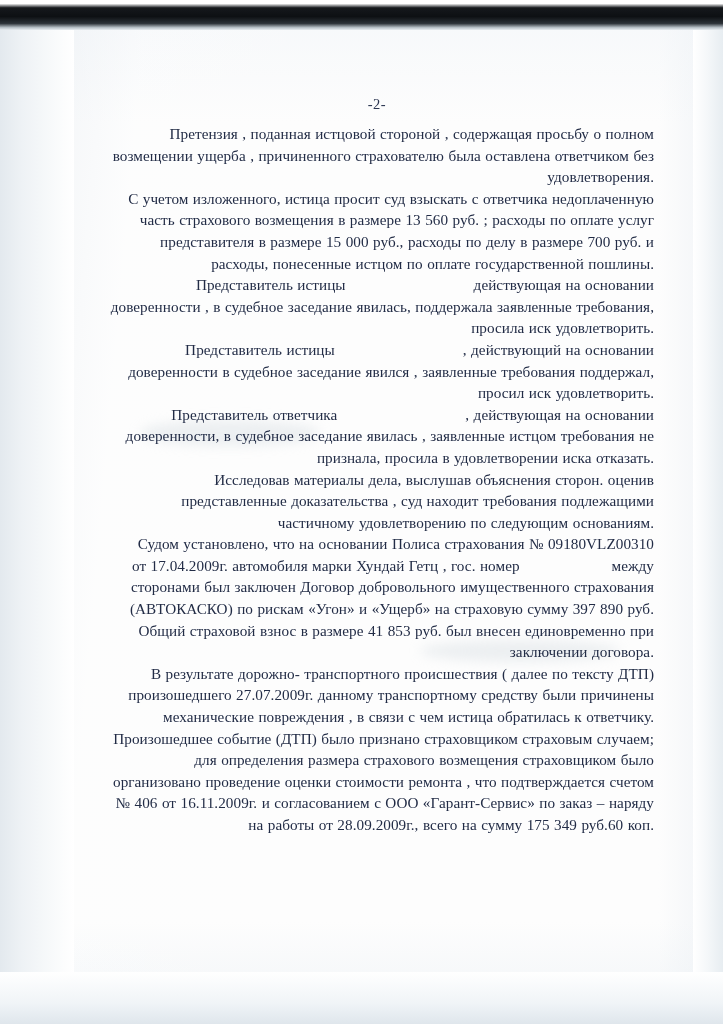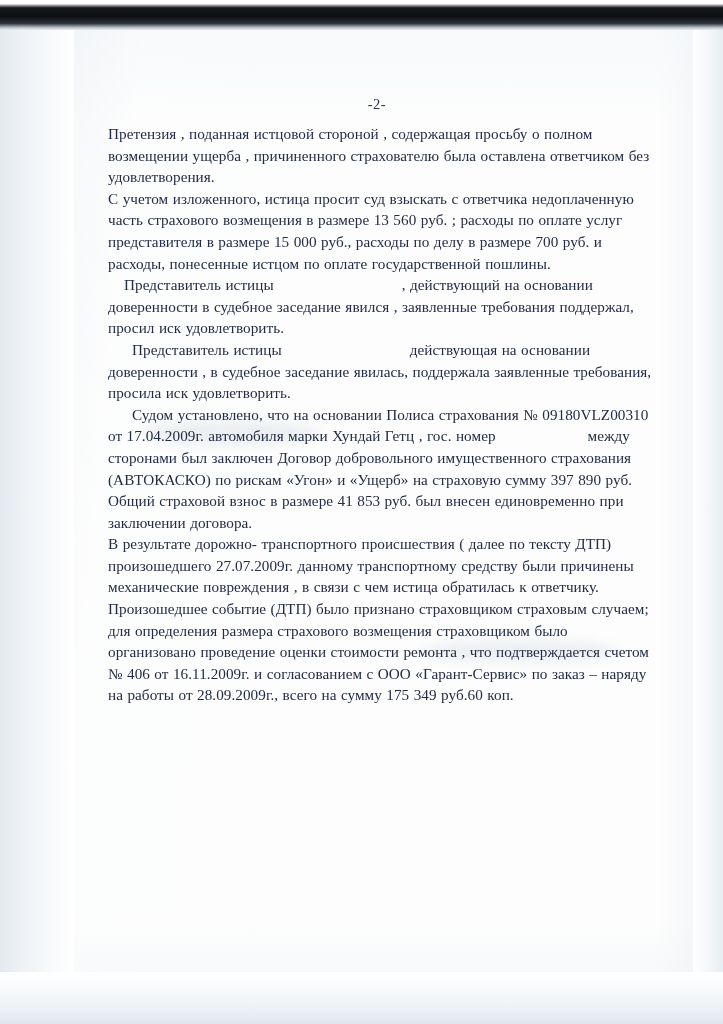--- a/index.html
+++ b/index.html
@@ -77,21 +77,21 @@
     color: #2a3550;
     letter-spacing: 0.5px;
     margin-bottom: 10px;
     margin-left: -8px;
   }
   p.para {
     margin: 0 0 0 0;
     font-size: 15.2px;
     line-height: 21.6px;
     color: #222c46;
-    text-align: left;
+    text-align: right;
     letter-spacing: 0.05px;
     word-spacing: 0.6px;
   }
   p.para.indent {
     text-indent: 16px;
   }
   p.para.indent-lg {
     text-indent: 24px;
   }
   .gapline {
@@ -123,27 +123,29 @@
   <div class="blotch" style="left:420px; top:640px; width:200px; height:22px;"></div>
 
   <div class="doc-body">
 
     <div class="page-number">-2-</div>
 
     <p class="para">Претензия , поданная истцовой стороной , содержащая просьбу о полном возмещении ущерба , причиненного страхователю была оставлена ответчиком без удовлетворения.</p>
 
     <p class="para">С учетом изложенного, истица просит суд взыскать с ответчика недоплаченную часть страхового возмещения в размере 13 560 руб. ; расходы по оплате услуг представителя в размере 15 000 руб., расходы по делу в размере 700 руб.  и расходы, понесенные истцом по оплате государственной пошлины.</p>
 
+    <p class="para indent-lg"><span>Представитель истицы</span><span class="gapline lg"></span><span>действующая на основании доверенности , в судебное заседание явилась, поддержала заявленные требования, просила иск удовлетворить.</span></p>
+
     <p class="para indent"><span>Представитель истицы</span><span class="gapline lg"></span><span>, действующий на основании доверенности в судебное заседание явился , заявленные  требования поддержал, просил иск удовлетворить.</span></p>
 
-    <p class="para indent-lg"><span>Представитель истицы</span><span class="gapline lg"></span><span>действующая на основании доверенности , в судебное заседание явилась, поддержала заявленные требования, просила иск удовлетворить.</span></p>
+    <p class="para indent-lg"><span>Представитель ответчика</span><span class="gapline lg"></span><span>, действующая  на основании доверенности, в судебное заседание явилась , заявленные истцом требования не признала, просила в удовлетворении иска отказать.</span></p>
 
 
 
-
+    <p class="para indent-lg">Исследовав материалы дела, выслушав объяснения сторон. оценив представленные доказательства , суд  находит  требования подлежащими  частичному  удовлетворению по следующим основаниям.</p>
 
     <p class="para indent-lg"><span>Судом установлено, что  на  основании Полиса страхования № 09180VLZ00310 от 17.04.2009г. автомобиля марки Хундай Гетц , гос. номер</span><span class="gapline md"></span><span>между  сторонами был заключен Договор добровольного имущественного страхования (АВТОКАСКО) по рискам «Угон» и «Ущерб» на страховую сумму 397 890 руб.  Общий страховой взнос в размере 41 853 руб. был внесен единовременно при заключении договора.</span></p>
 
     <p class="para">В результате дорожно- транспортного происшествия ( далее по тексту ДТП) произошедшего 27.07.2009г.  данному транспортному средству были причинены механические повреждения , в связи с чем истица обратилась к ответчику.</p>
 
     <p class="para">Произошедшее событие (ДТП) было признано страховщиком страховым случаем; для определения  размера страхового возмещения страховщиком было организовано проведение оценки стоимости ремонта , что подтверждается счетом № 406 от 16.11.2009г. и согласованием с ООО «Гарант-Сервис»  по заказ – наряду на работы от 28.09.2009г., всего на сумму 175 349 руб.60 коп.</p>
 
   </div>
 </div>
 

